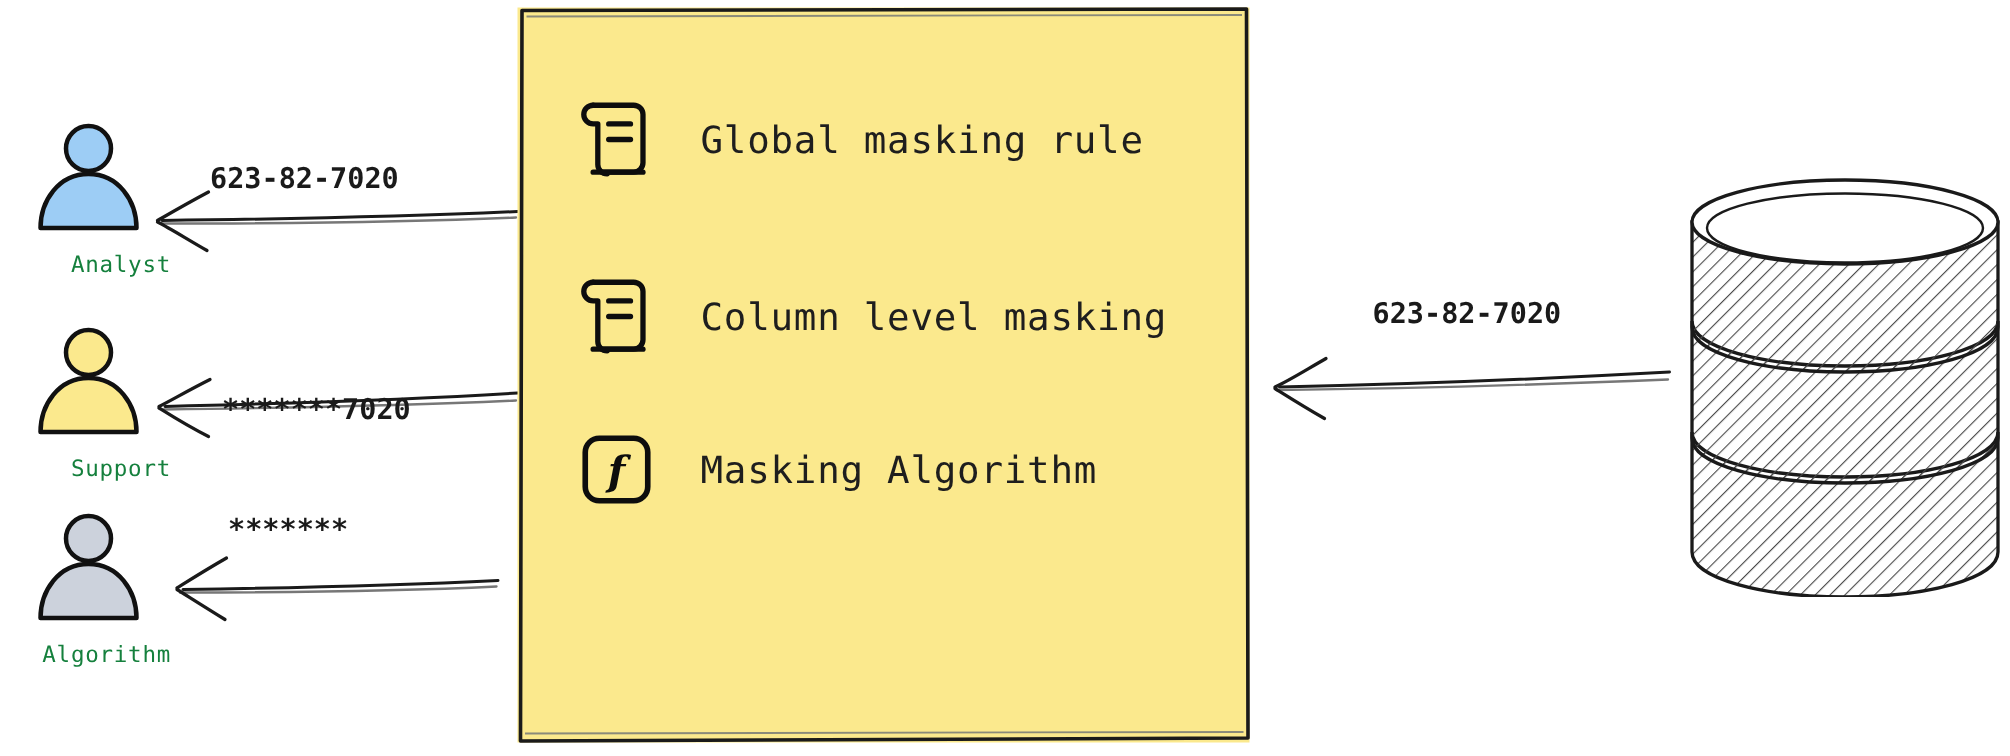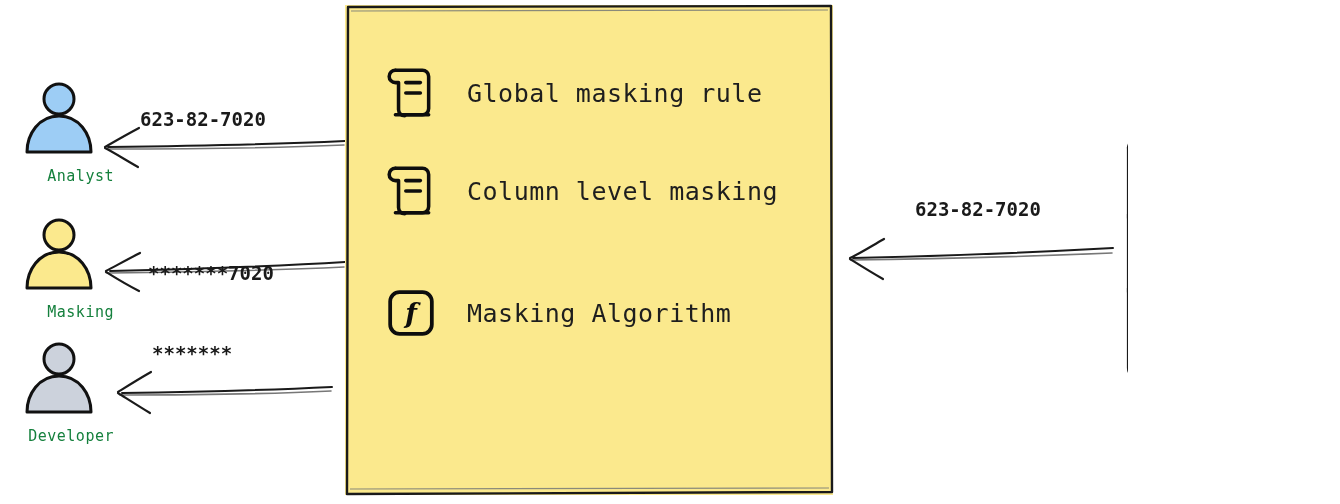--- a/index.html
+++ b/index.html
@@ -5,21 +5,21 @@
   html, body {
     margin: 0;
     padding: 0;
     background: #ffffff;
   }
   body {
     font-family: "DejaVu Sans Mono", monospace;
   }
   #canvas {
     position: relative;
-    width: 1128px;
+    width: 1340px;
     height: 504px;
     background: #ffffff;
     overflow: hidden;
   }
   .layer {
     position: absolute;
     inset: 0;
   }
   
   .actor {
@@ -156,21 +156,21 @@
               <path d="M9,4 a6,6 0 0 0 -6,6 a6,6 0 0 0 6,6 h3 v26 a6,6 0 0 0 6,6"></path>
               <path d="M15,47 h26"></path>
               <line x1="19" y1="16" x2="33" y2="16"></line>
               <line x1="19" y1="26" x2="33" y2="26"></line>
             </g>
           </svg>
         </span>
         <span class="policy-label">Global masking rule</span>
       </div>
 
-      <div class="policy-item" style="top:156px;justify-content:flex-end;">
+      <div class="policy-item" style="top:176px;justify-content:flex-end;">
         <span class="policy-icon">
           <svg width="50" height="54" viewBox="0 0 48 52">
             <g fill="none" stroke="#0d0d0d" stroke-width="3.4" stroke-linejoin="round" stroke-linecap="round">
               <path d="M9,4 h26 a6,6 0 0 1 6,6 v31 a6,6 0 0 1 -6,6 h-26"></path>
               <path d="M9,4 a6,6 0 0 0 -6,6 a6,6 0 0 0 6,6 h3 v26 a6,6 0 0 0 6,6"></path>
               <path d="M15,47 h26"></path>
               <line x1="19" y1="16" x2="33" y2="16"></line>
               <line x1="19" y1="26" x2="33" y2="26"></line>
             </g>
           </svg>
@@ -202,31 +202,31 @@
     <span class="actor-label">Analyst</span>
   </div>
 
   <div class="actor" style="left:4px; top:216px;">
     <span class="actor-icon">
       <svg width="76" height="82" viewBox="0 0 76 82">
         <circle cx="38" cy="19" r="15" fill="#fbe98d" stroke="#111111" stroke-width="3"></circle>
         <path d="M38,36 C 58,36 70,54 70,72 L6,72 C 6,54 18,36 38,36 Z" fill="#fbe98d" stroke="#111111" stroke-width="3" stroke-linejoin="round"></path>
       </svg>
     </span>
-    <span class="actor-label">Masking</span>
+    <span class="actor-label">Support</span>
   </div>
 
   <div class="actor" style="left:4px; top:340px;">
     <span class="actor-icon">
       <svg width="76" height="82" viewBox="0 0 76 82">
         <circle cx="38" cy="19" r="15" fill="#ccd2dc" stroke="#111111" stroke-width="3"></circle>
         <path d="M38,36 C 58,36 70,54 70,72 L6,72 C 6,54 18,36 38,36 Z" fill="#ccd2dc" stroke="#111111" stroke-width="3" stroke-linejoin="round"></path>
       </svg>
     </span>
-    <span class="actor-label">Developer</span>
+    <span class="actor-label">Algorithm</span>
   </div>
 
   <div class="flow-label" style="left:140px; top:108px;">623-82-7020</div>
   <div class="flow-label" style="left:148px; top:214px;margin-top:48px;">*******7020</div>
   <div class="flow-label" style="left:152px; top:342px;">*******</div>
   <div class="flow-label" style="left:915px; top:198px;">623-82-7020</div>
 
   <div id="database">
     <svg width="216" height="280" viewBox="0 0 216 280">
       <g stroke="#1a1a1a" stroke-width="2.2" fill="url(#hatch)">

